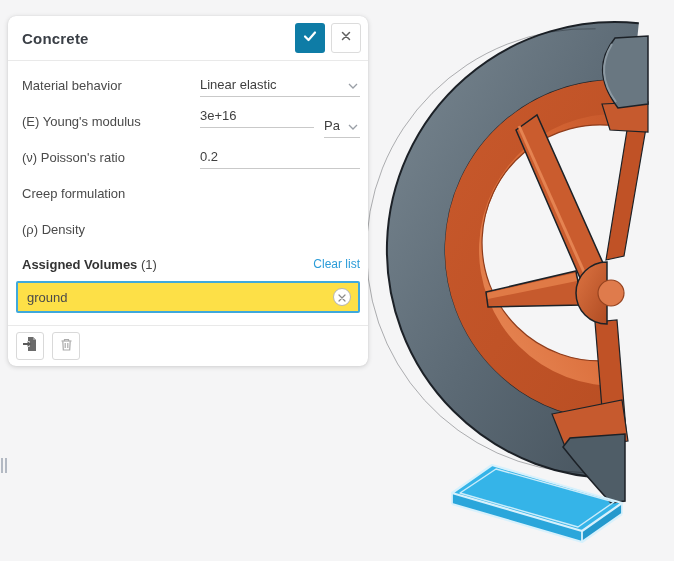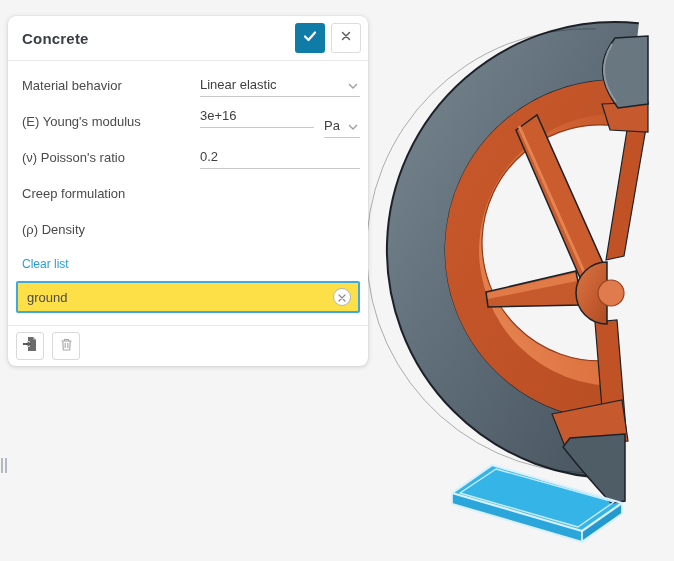--- a/index.html
+++ b/index.html
@@ -184,20 +184,24 @@
 
     <div class="form-row">
       <span class="form-label">Creep formulation</span>
     </div>
 
     <div class="form-row">
       <span class="form-label">(ρ) Density</span>
     </div>
 
     <div class="assigned-row">
+      <span class="assigned-label">
+        <span>Assigned Volumes</span>
+        <span class="assigned-count">(1)</span>
+      </span>
       <span class="clear-link">Clear list</span>
     </div>
 
     <div class="chip">
       <span class="chip-text">ground</span>
       <span class="chip-x">
         <span>
           <svg width="8" height="8" viewBox="0 0 8 8">
               <path d="M1 1 L7 7 M7 1 L1 7" stroke="#8A8A8A" stroke-width="1.2" stroke-linecap="round"></path>
             </svg>

